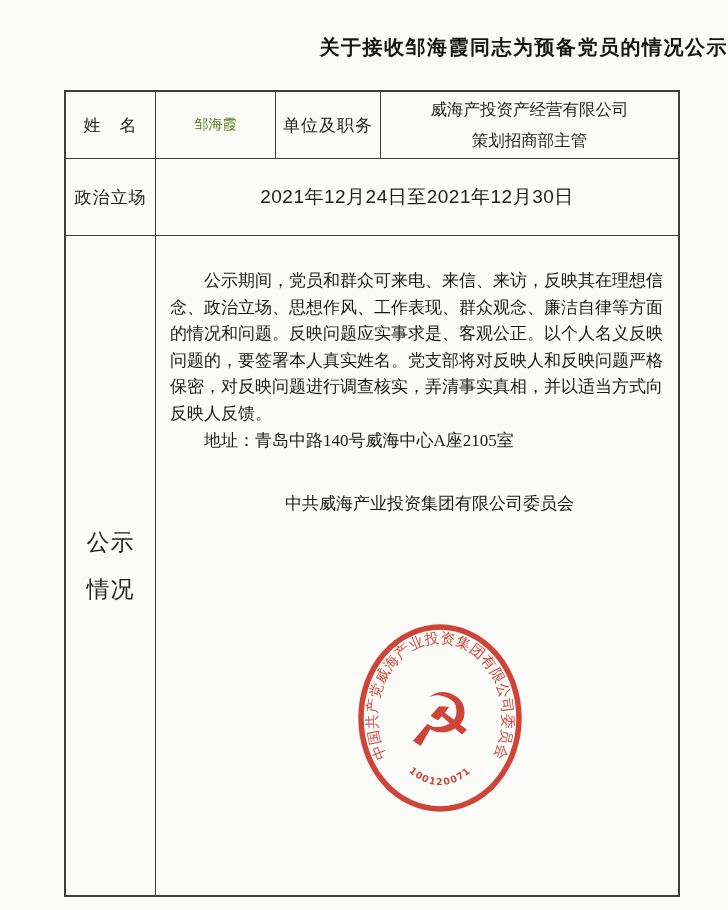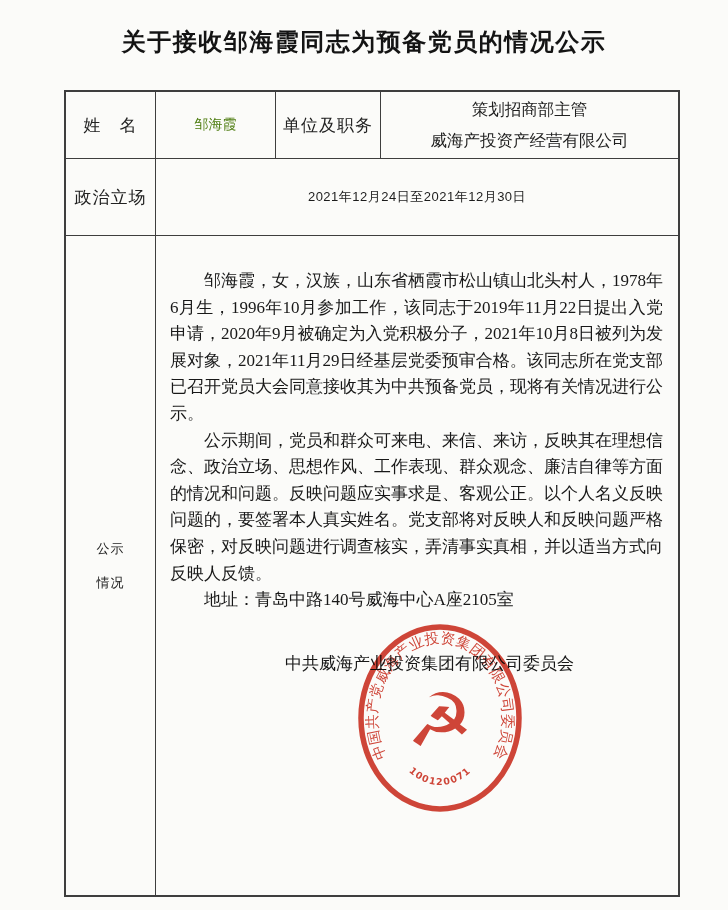--- a/index.html
+++ b/index.html
@@ -10,27 +10,27 @@
     position: relative;
     width: 728px;
     height: 910px;
     background: #fbfbf9;
     overflow: hidden;
     color: #1c1c1c;
   }
 
   .doc-title {
     position: absolute;
-    top: 26px;
+    top: 34px;
     left: 0;
     width: 100%;
-    text-align: center;
+    text-align: right;
     font-family: "Liberation Serif", serif;
     font-weight: 700;
-    font-size: 24px;
+    font-size: 20px;
     letter-spacing: 1.5px;
     color: #141414;
   }
 
   .doc-table {
     position: absolute;
     left: 64px;
     top: 90px;
     width: 616px;
     height: 807px;
@@ -63,26 +63,26 @@
   .value-cell { font-size: 14px; color: #4d7c0f; }
 
   .unit-value {
     flex-direction: column;
     font-size: 16.5px;
     line-height: 31px;
     font-weight: 500;
     color: #1f1f1f;
   }
 
-  .period-value { font-size: 13px; letter-spacing: 0.5px; }
+  .period-value { font-size: 19px; letter-spacing: 0.5px; }
 
   .details-label {
     flex-direction: column;
     gap: 16px;
-    font-size: 13px;
+    font-size: 23px;
     letter-spacing: 1px;
   }
 
   .details-content {
     display: block;
     padding: 32px 15px 0 14px;
     font-family: "Liberation Serif", serif;
     font-size: 17px;
     line-height: 26.6px;
     text-align: justify;
@@ -117,37 +117,36 @@
 
   <div class="doc-title">关于接收邹海霞同志为预备党员的情况公示</div>
 
   <div class="doc-table">
 
     <div class="t-row row-name bordered">
       <div class="cell rb label-cell">姓　名</div>
       <div class="cell rb value-cell">邹海霞</div>
       <div class="cell rb label-cell">单位及职务</div>
       <div class="cell unit-value">
+        <span>威海产投资产经营有限公司</span>
         <span>策划招商部主管</span>
-        <span>威海产投资产经营有限公司</span>
       </div>
     </div>
 
     <div class="t-row row-period bordered">
       <div class="cell rb label-cell">政治立场</div>
       <div class="cell period-value">2021年12月24日至2021年12月30日</div>
     </div>
 
     <div class="t-row row-details">
       <div class="cell rb details-label label-cell">
         <span>公示</span>
         <span>情况</span>
       </div>
       <div class="details-content">
-        <p>邹海霞，女，汉族，山东省栖霞市松山镇山北头村人，1978年6月生，1996年10月参加工作，该同志于2019年11月22日提出入党申请，2020年9月被确定为入党积极分子，2021年10月8日被列为发展对象，2021年11月29日经基层党委预审合格。该同志所在党支部已召开党员大会同意接收其为中共预备党员，现将有关情况进行公示。</p>
         <p>公示期间，党员和群众可来电、来信、来访，反映其在理想信念、政治立场、思想作风、工作表现、群众观念、廉洁自律等方面的情况和问题。反映问题应实事求是、客观公正。以个人名义反映问题的，要签署本人真实姓名。党支部将对反映人和反映问题严格保密，对反映问题进行调查核实，弄清事实真相，并以适当方式向反映人反馈。</p>
         <div class="contact-line">地址：青岛中路140号威海中心A座2105室</div>
         <div class="signature-block">
           <div>中共威海产业投资集团有限公司委员会</div>
         </div>
       </div>
     </div>
 
   </div>
 

